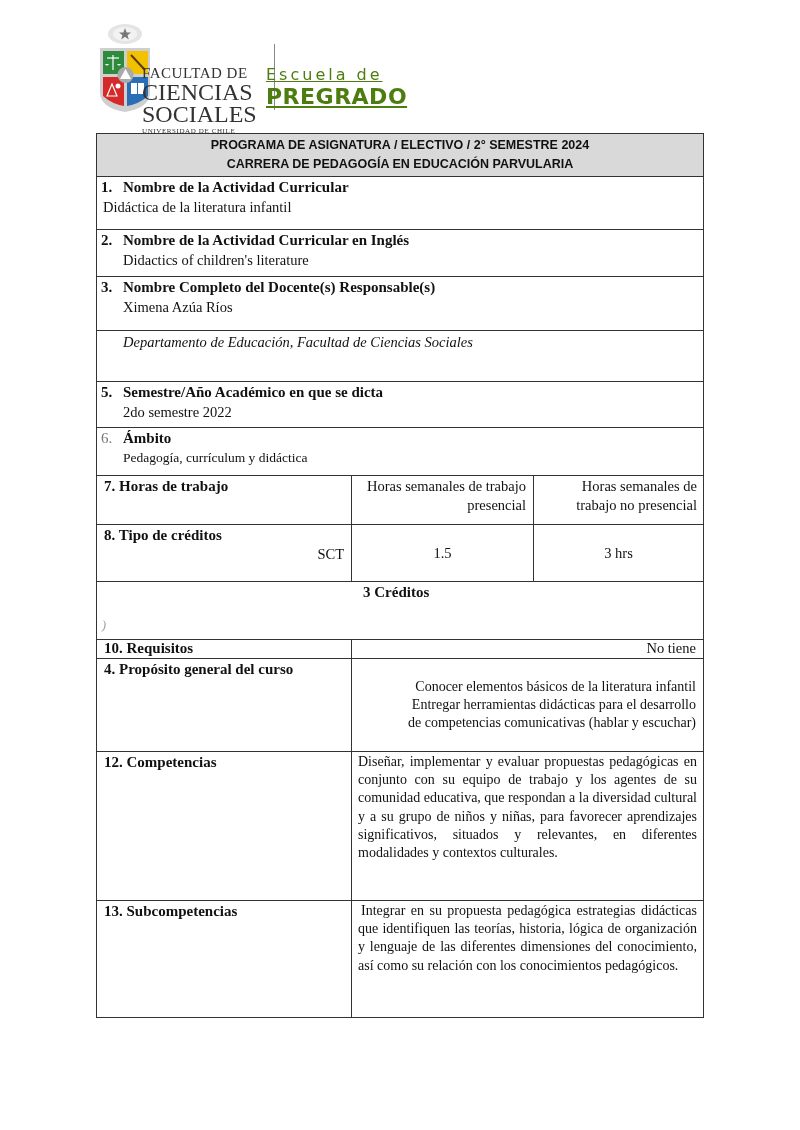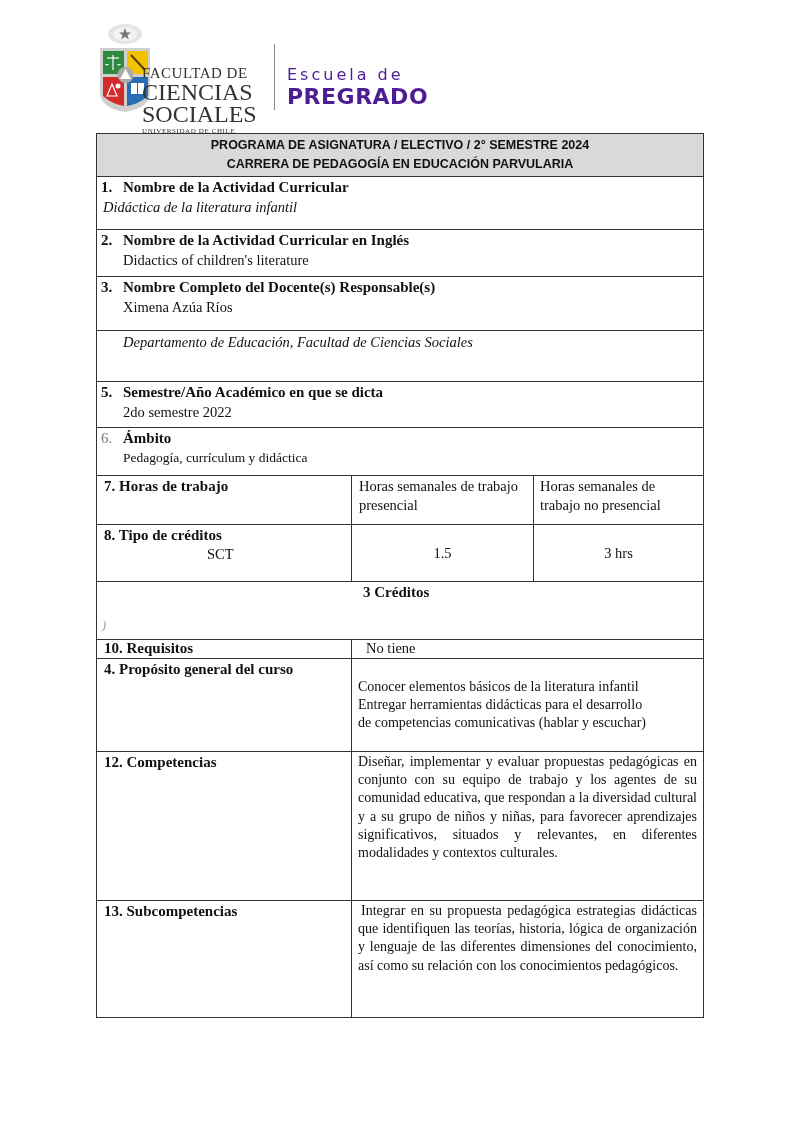--- a/index.html
+++ b/index.html
@@ -6,43 +6,43 @@
   body { width: 800px; height: 1130px; position: relative; overflow: hidden; font-family: "DejaVu Serif", serif; color: #111; }
 
   
   .logo { position: absolute; left: 98px; top: 22px; width: 330px; height: 92px; }
   .shield { position: absolute; left: 0; top: 0; width: 55px; height: 90px; }
   .fac-text { position: absolute; left: 44px; top: 22px; font-family: "Liberation Serif", serif; color: #333; margin-top: 21px; }
   .fac-line1 { font-size: 15px; letter-spacing: 0.5px; line-height: 16px; }
   .fac-line2, .fac-line3 { font-size: 24px; line-height: 22px; letter-spacing: 0px; }
   .fac-line4 { font-size: 7px; letter-spacing: 0.6px; margin-top: 2px; }
   .logo-divider { position: absolute; left: 176px; top: 22px; width: 1px; height: 66px; background: #888; }
-  .escuela { position: absolute; left: 189px; top: 44px; font-family: "DejaVu Sans", sans-serif; color: #4c1d95; }
+  .escuela { position: absolute; left: 168px; top: 44px; font-family: "DejaVu Sans", sans-serif; color: #4d7c0f; text-decoration: underline; }
   .escuela-1 { font-size: 16px; letter-spacing: 3px; line-height: 18px; }
   .escuela-2 { font-size: 22px; font-weight: bold; letter-spacing: 0.5px; line-height: 26px; }
 
   
   .doc { position: absolute; left: 96px; top: 133px; width: 608px; border: 1.5px solid #333; box-sizing: border-box; }
   .hdr { background: #d9d9d9; border-bottom: 1.5px solid #333; height: 43px; box-sizing: border-box; text-align: center; font-family: "Liberation Sans", sans-serif; font-size: 12.5px; font-weight: bold; padding-top: 2px; line-height: 19px; }
   .sec { border-bottom: 1.5px solid #333; box-sizing: border-box; padding: 1px 4px; font-family: "Liberation Serif", serif; }
   .sec .t { font-weight: bold; font-size: 15px; line-height: 19px; }
   .sec .t .num { display: inline-block; width: 22px; }
   .sec .v { font-size: 14.5px; line-height: 20px; padding-left: 22px; }
   .sec .v.it { font-style: italic; }
-  .sec .v.nopad { padding-left: 2px; font-style: italic; }
+  .sec .v.nopad { padding-left: 2px; }
   .num.gray { color: #777; font-weight: normal; }
 
   .row { display: flex; border-bottom: 1.5px solid #333; box-sizing: border-box; font-family: "Liberation Serif", serif; }
   .row:last-child { border-bottom: none; }
   .c1 { width: 255px; box-sizing: border-box; padding: 1px 7px; border-right: 1.5px solid #333; }
   .c2 { width: 182px; box-sizing: border-box; padding: 1px 7px; border-right: 1.5px solid #333; }
   .c3 { flex: 1; box-sizing: border-box; padding: 1px 6px; }
   .cwide { flex: 1; box-sizing: border-box; padding: 1px 7px; }
   .lbl { font-weight: bold; font-size: 15px; line-height: 19px; }
-  .val { font-size: 14.5px; line-height: 19px; }
+  .val { font-size: 14.5px; line-height: 19px; text-align: right; }
   .center { text-align: center; }
   .just { text-align: justify; font-size: 14px; line-height: 18.2px; font-family: "Liberation Serif", serif; }
 </style>
 </head>
 <body>
 
 <div class="logo">
   <svg class="shield" viewBox="0 0 55 90">
 
     <g>

